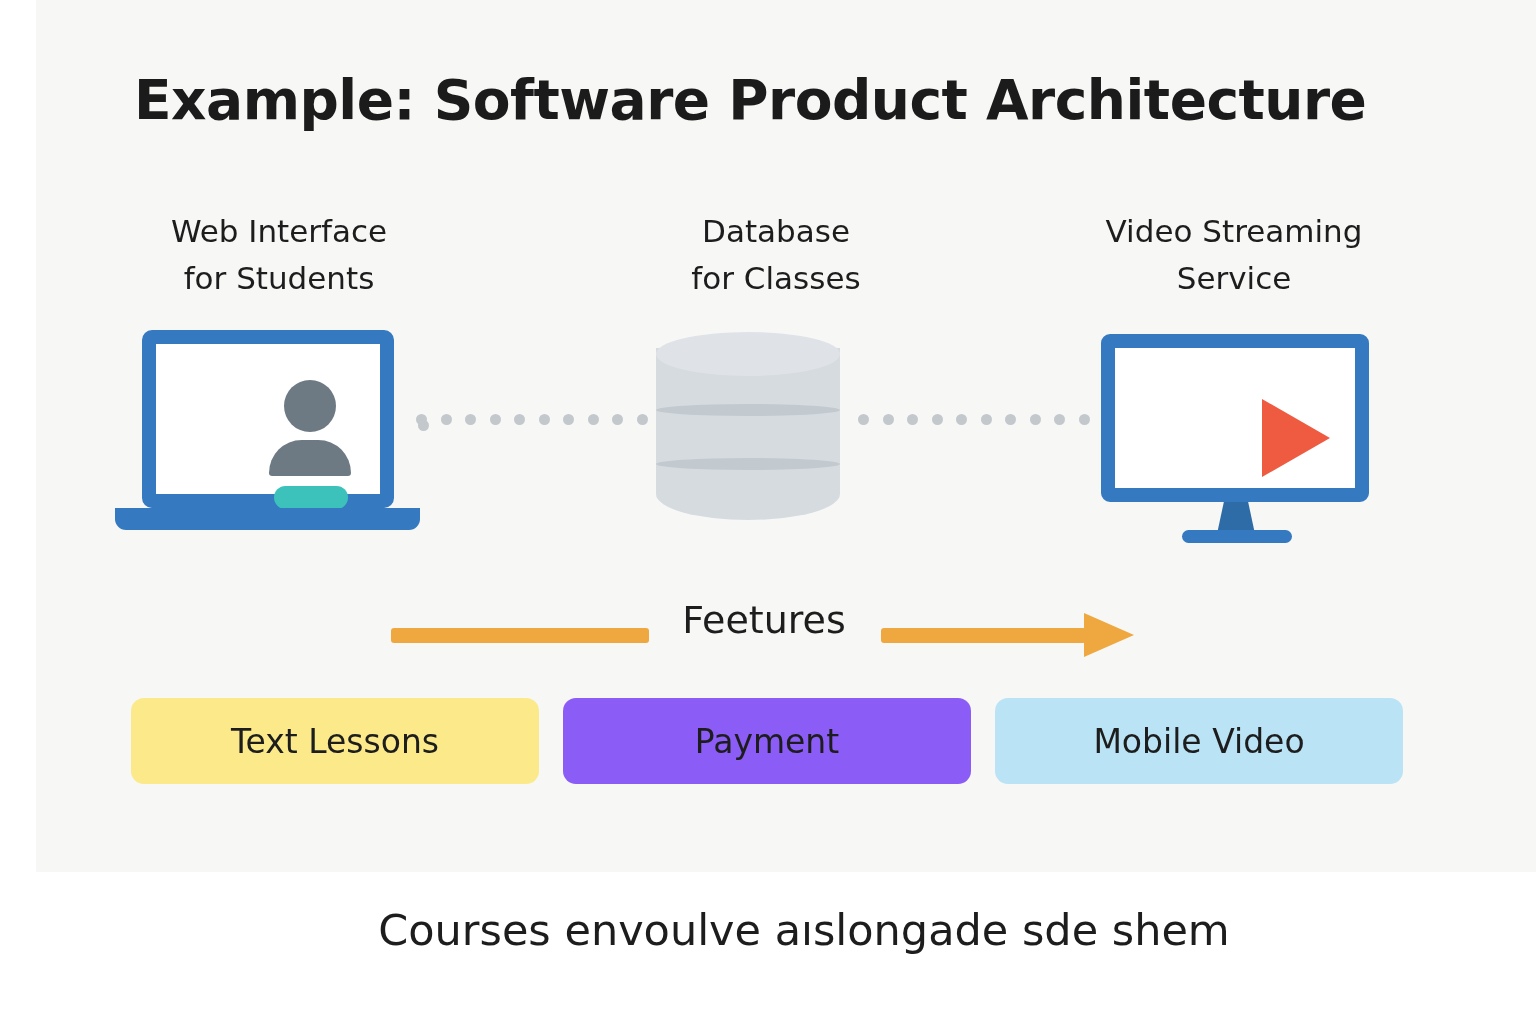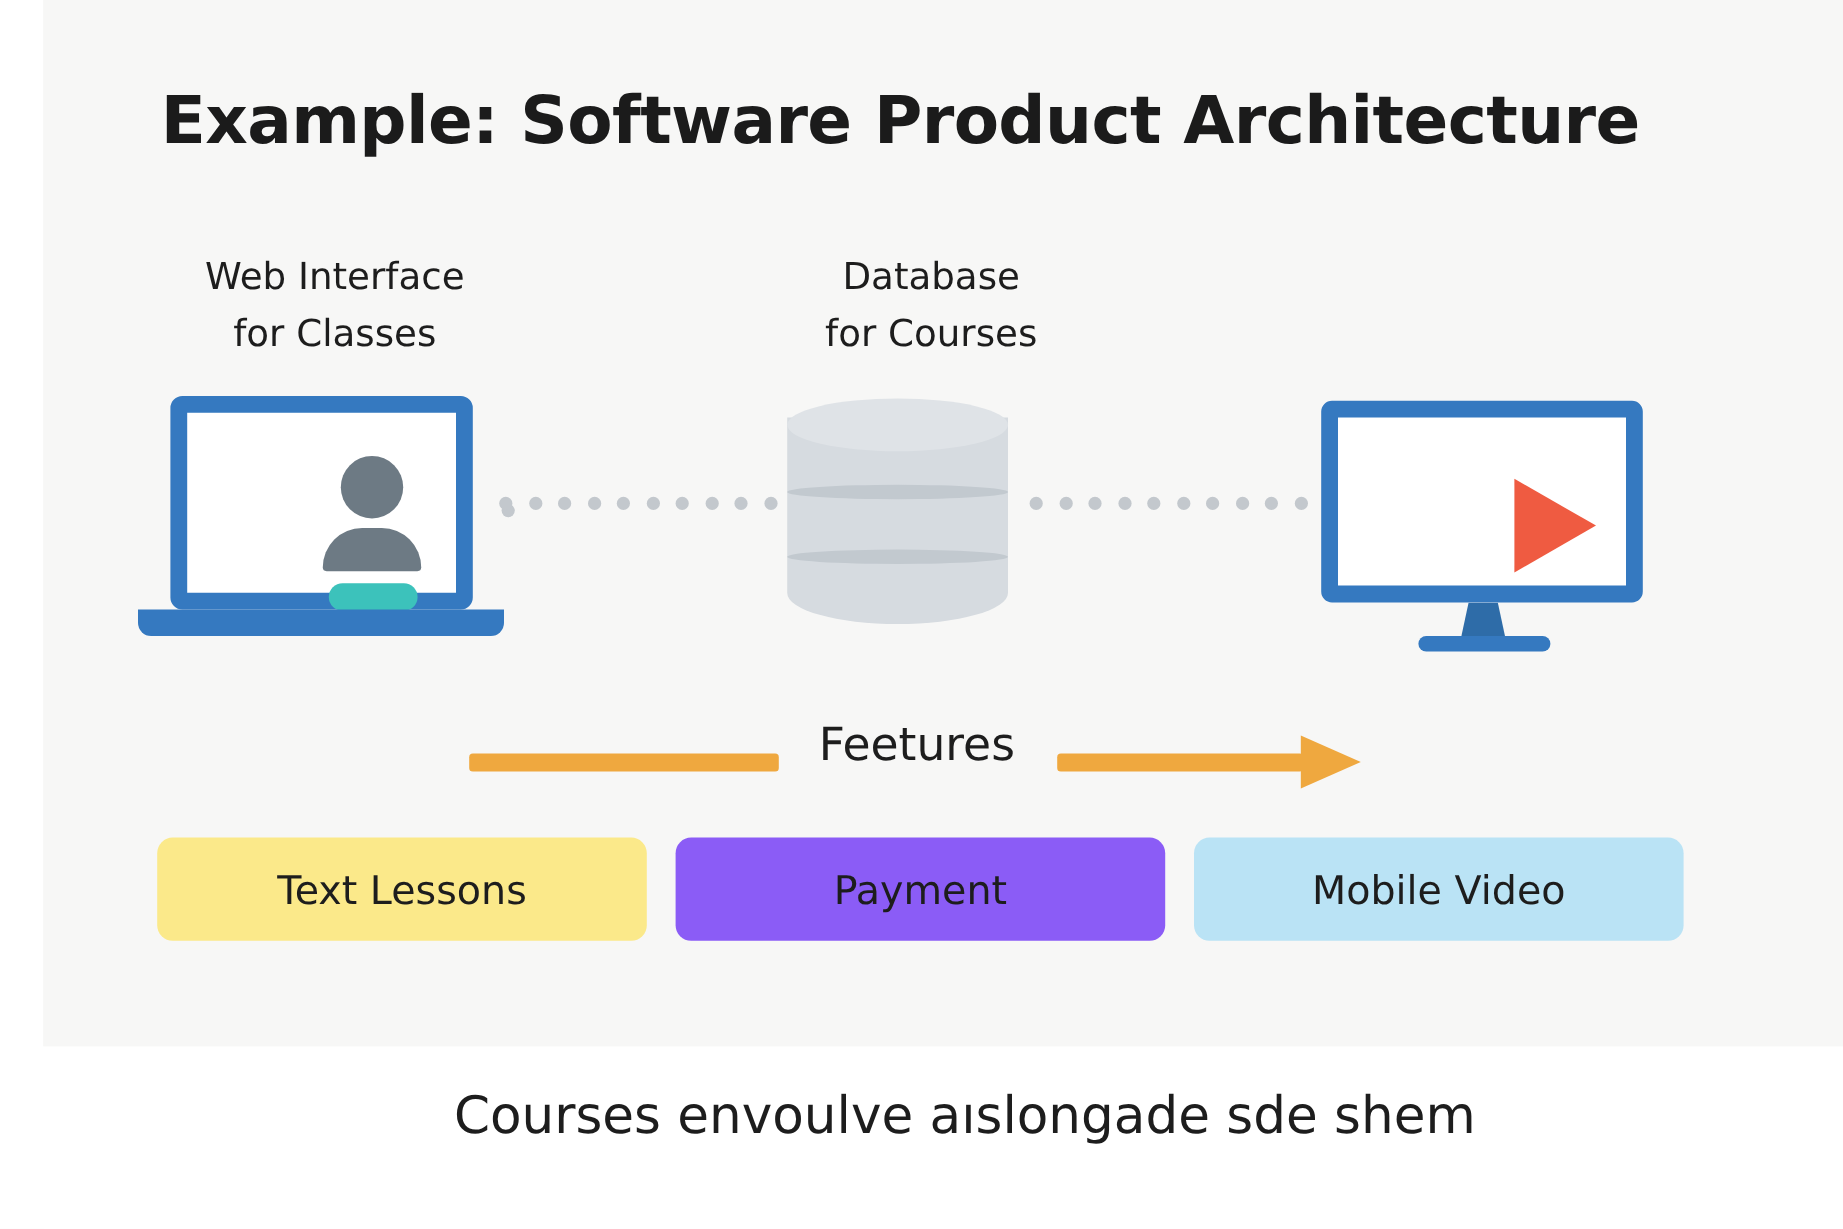--- a/index.html
+++ b/index.html
@@ -313,25 +313,29 @@
 <body>
 
 <div id="slide" style="background: rgb(255, 255, 255); margin-left: 36px;">
 
   <div id="panel" style="background: rgb(247, 247, 246);"></div>
 
   <div id="title">Example: Software Product Architecture</div>
 
   <div class="node-col" id="col-web">
     <div class="node-label">Web Interface
-for Classes</div>
+for Students</div>
   </div>
   <div class="node-col" id="col-db">
     <div class="node-label">Database
-for Courses</div>
+for Classes</div>
+  </div>
+  <div class="node-col" id="col-video">
+    <div class="node-label">Video Streaming
+Service</div>
   </div>
 
   <div id="laptop-wrap">
     <div id="laptop-body" style="border-color: rgb(53, 121, 192);">
       <div id="avatar-head" style="background: rgb(109, 122, 132);"></div>
       <div id="avatar-body" style="background: rgb(109, 122, 132);"></div>
       <div id="avatar-bar" style="background: rgb(60, 194, 187);"></div>
     </div>
     <div id="laptop-base" style="background: rgb(53, 121, 192);"></div>
   </div>

